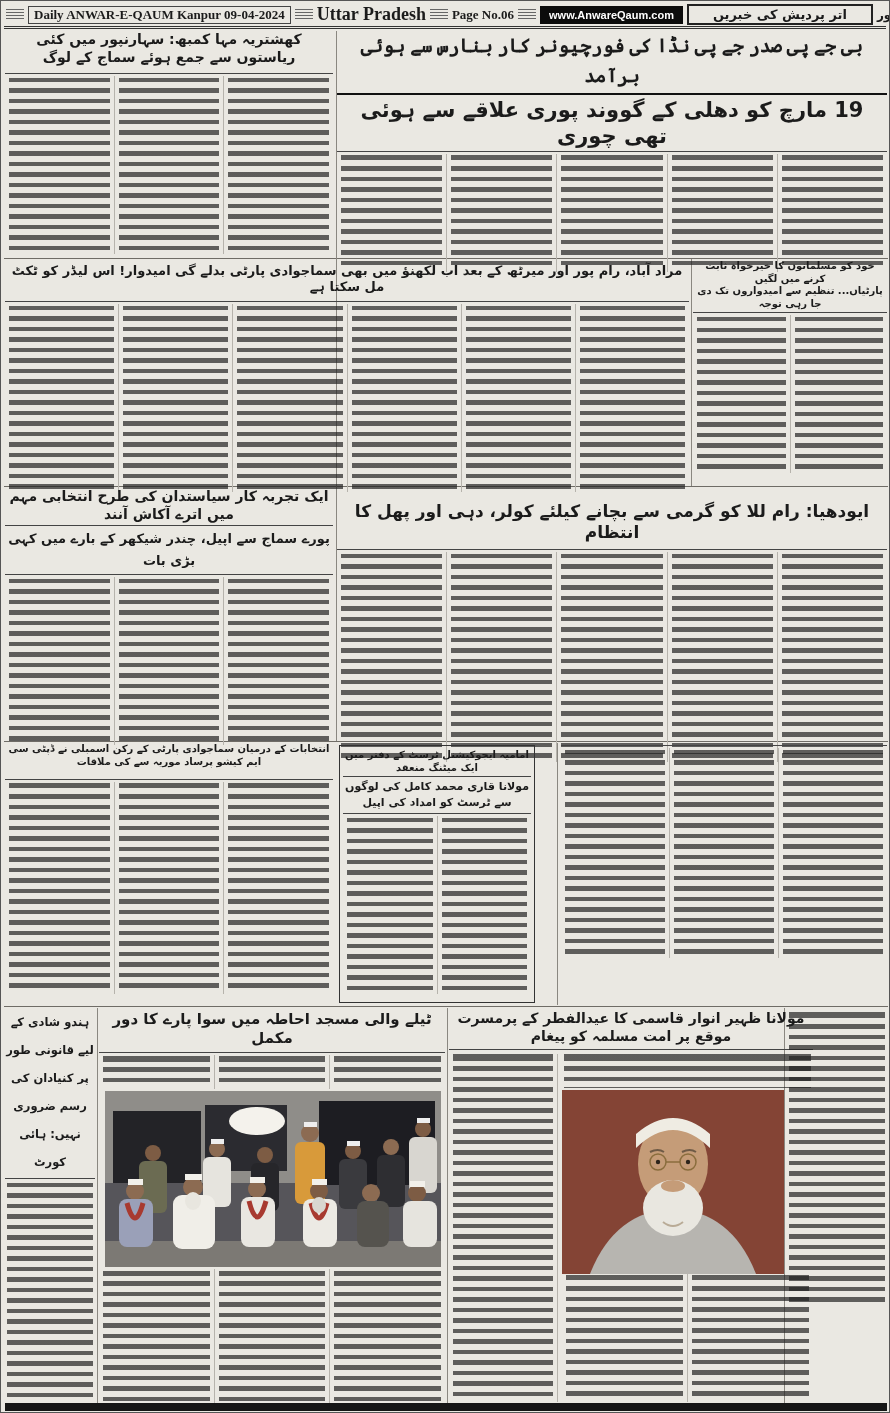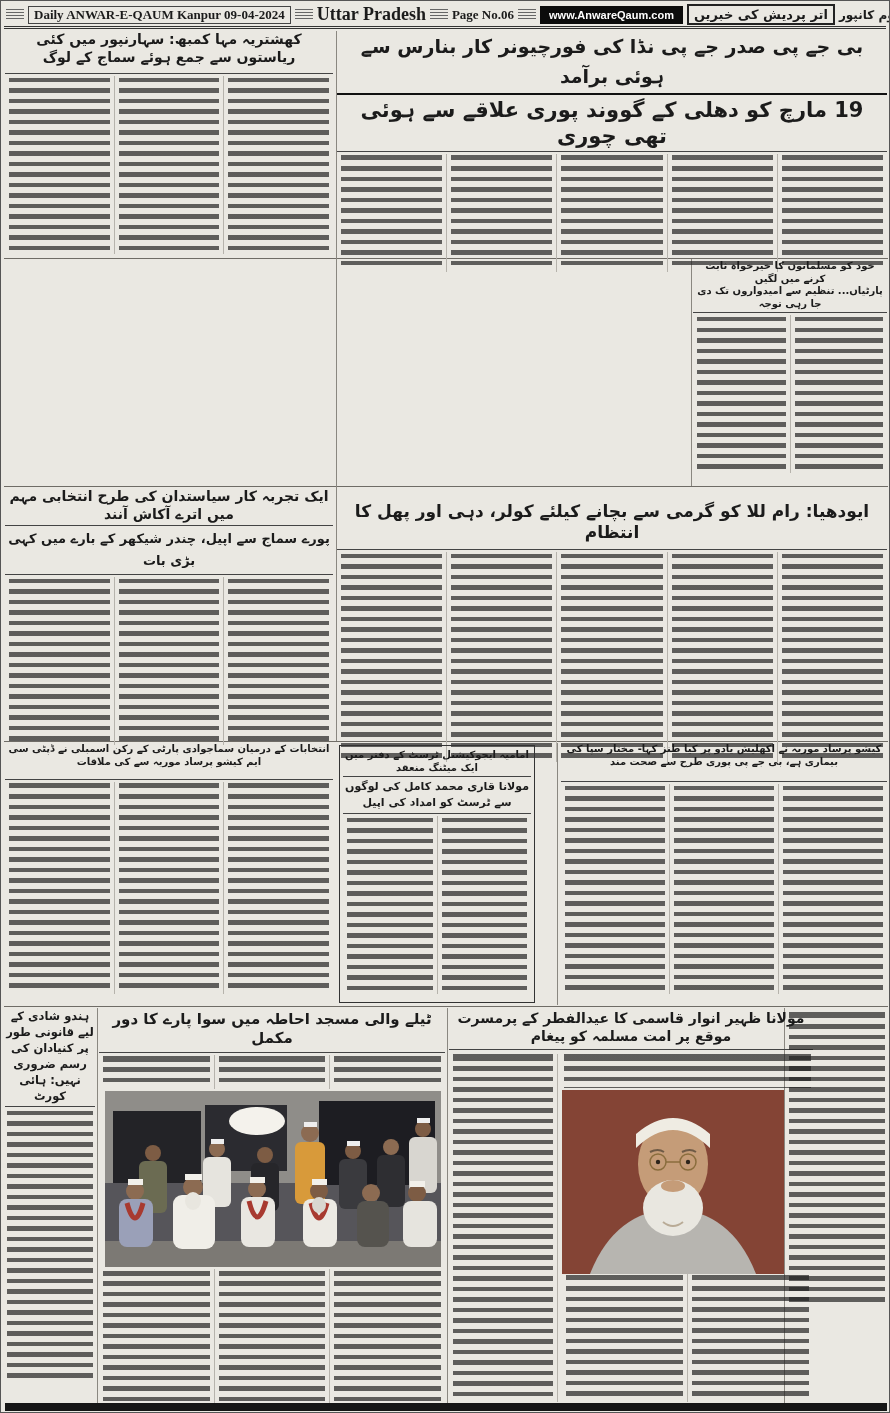--- a/index.html
+++ b/index.html
@@ -10,26 +10,26 @@
   }
   .abs{position:absolute;box-sizing:border-box;}
   
   .masthead{left:3px;top:2px;width:882px;height:26px;display:flex;align-items:center;
     justify-content:space-between;border-bottom:3px double #333;padding:0 2px;gap:4px;}
   .mh-cell{display:flex;align-items:center;gap:4px;white-space:nowrap;}
   .mh-daily{border:1px solid #444;padding:0 5px;font:bold 13px "Liberation Serif",serif;}
   .mh-region{font:bold 18px "Liberation Serif",serif;}
   .mh-page{font:bold 13px "Liberation Serif",serif;}
   .mh-site{background:#0c0c0c;color:#fff;font:bold 11px "Liberation Sans",sans-serif;padding:3px 9px;}
-  .mh-box{border:2px solid #222;font:bold 13px "DejaVu Sans",sans-serif;padding:1px 5px;direction:rtl;}
+  .mh-box{border:2px solid #222;font:bold 13px "DejaVu Sans",sans-serif;padding:1px 24px;direction:rtl;}
   .mh-paper{font:bold 12px "DejaVu Sans",sans-serif;direction:rtl;}
   .mlines{width:18px;height:11px;background:repeating-linear-gradient(180deg,#666 0 1px,transparent 1px 3px);}
   
   .hl{direction:rtl;text-align:center;font-weight:bold;margin:0;line-height:1.25;}
-  .hl-huge{font-size:19px;line-height:30px;}
+  .hl-huge{font-size:19px;line-height:30px;font-family:Liberation Serif, serif;}
   .hl-band{font-size:13px;letter-spacing:-0.3px;}
   .hl-med{font-size:14px;}
   .hl-sm{font-size:10px;}
   .sub{direction:rtl;text-align:center;font-weight:bold;margin:0;}
   .rule{height:1px;background:#444;margin:2px 0;}
   .rule2{height:2px;background:#111;margin:2px 0;}
   
   .cols{display:flex;}
   .col{flex:1;padding:1px 4px;}
   .col + .col{border-left:1px solid #b6b3ac;}
@@ -99,20 +99,32 @@
   <section class="abs" style="left:4px;top:30px;width:328px;height:227px">
     <h2 class="hl hl-med" dir="rtl" style="min-height:40px">کھشتریہ مہا کمبھ: سہارنپور میں کئی ریاستوں سے جمع ہوئے سماج کے لوگ</h2>
     <div class="rule"></div>
     <div class="cols" style="height:178px">
       <div class="col tx"></div>
       <div class="col tx"></div>
       <div class="col tx"></div>
     </div>
   </section>
 
+  <section class="abs" style="left:4px;top:259px;width:684px;height:225px">
+    <h2 class="hl hl-band" dir="rtl" style="padding:3px 0">مراد آباد، رام پور اور میرٹھ کے بعد اب لکھنؤ میں بھی سماجوادی پارٹی بدلے گی امیدوار! اس لیڈر کو ٹکٹ مل سکتا ہے</h2>
+    <div class="rule"></div>
+    <div class="cols" style="height:188px">
+      <div class="col tx"></div>
+      <div class="col tx"></div>
+      <div class="col tx"></div>
+      <div class="col tx"></div>
+      <div class="col tx"></div>
+      <div class="col tx"></div>
+    </div>
+  </section>
 
   <section class="abs" style="left:692px;top:259px;width:194px;height:225px">
     <h2 class="hl hl-sm" dir="rtl">خود کو مسلمانوں کا خیرخواہ ثابت کرنے میں لگیں</h2>
     <h2 class="hl hl-sm" dir="rtl">پارٹیاں... تنظیم سے امیدواروں تک دی جا رہی توجہ</h2>
     <div class="rule"></div>
     <div class="cols" style="height:158px">
       <div class="col tx"></div>
       <div class="col tx"></div>
     </div>
   </section>
@@ -156,31 +168,30 @@
     <div class="rule"></div>
     <h3 class="sub" dir="rtl" style="font-size:11px;line-height:16px">مولانا قاری محمد کامل کی لوگوں سے ٹرسٹ کو امداد کی اپیل</h3>
     <div class="rule"></div>
     <div class="cols" style="height:178px">
       <div class="col tx"></div>
       <div class="col tx"></div>
     </div>
   </section>
 
   <section class="abs" style="left:560px;top:742px;width:326px;height:262px">
-    <h2 class="hl hl-sm" dir="rtl" style="min-height:36px">کیشو پرساد موریہ نے اکھلیش یادو پر کیا طنز کہا- مختار سپا کی بیماری ہے، بی جے پی پوری طرح سے صحت مند</h2>
     <div class="rule"></div>
     <div class="cols" style="height:210px">
       <div class="col tx"></div>
       <div class="col tx"></div>
       <div class="col tx"></div>
     </div>
   </section>
 
   <section class="abs" style="left:4px;top:1007px;width:90px;height:395px">
-    <h2 class="hl" dir="rtl" style="font-size:11.5px;line-height:16px">ہندو شادی کے لیے قانونی طور پر کنیادان کی رسم ضروری نہیں: ہائی کورٹ</h2>
+    <h2 class="hl" dir="rtl" style="font-size:11.5px;line-height:28px">ہندو شادی کے لیے قانونی طور پر کنیادان کی رسم ضروری نہیں: ہائی کورٹ</h2>
     <div class="rule"></div>
     <div class="tx" style="height:270px;margin:2px"></div>
   </section>
 
   <section class="abs" style="left:98px;top:1007px;width:346px;height:395px">
     <h2 class="hl" dir="rtl" style="font-size:15px;padding:2px 0">ٹیلے والی مسجد احاطہ میں سوا پارے کا دور مکمل</h2>
     <div class="rule"></div>
     <div class="cols" style="height:34px">
       <div class="col tx"></div>
       <div class="col tx"></div>

